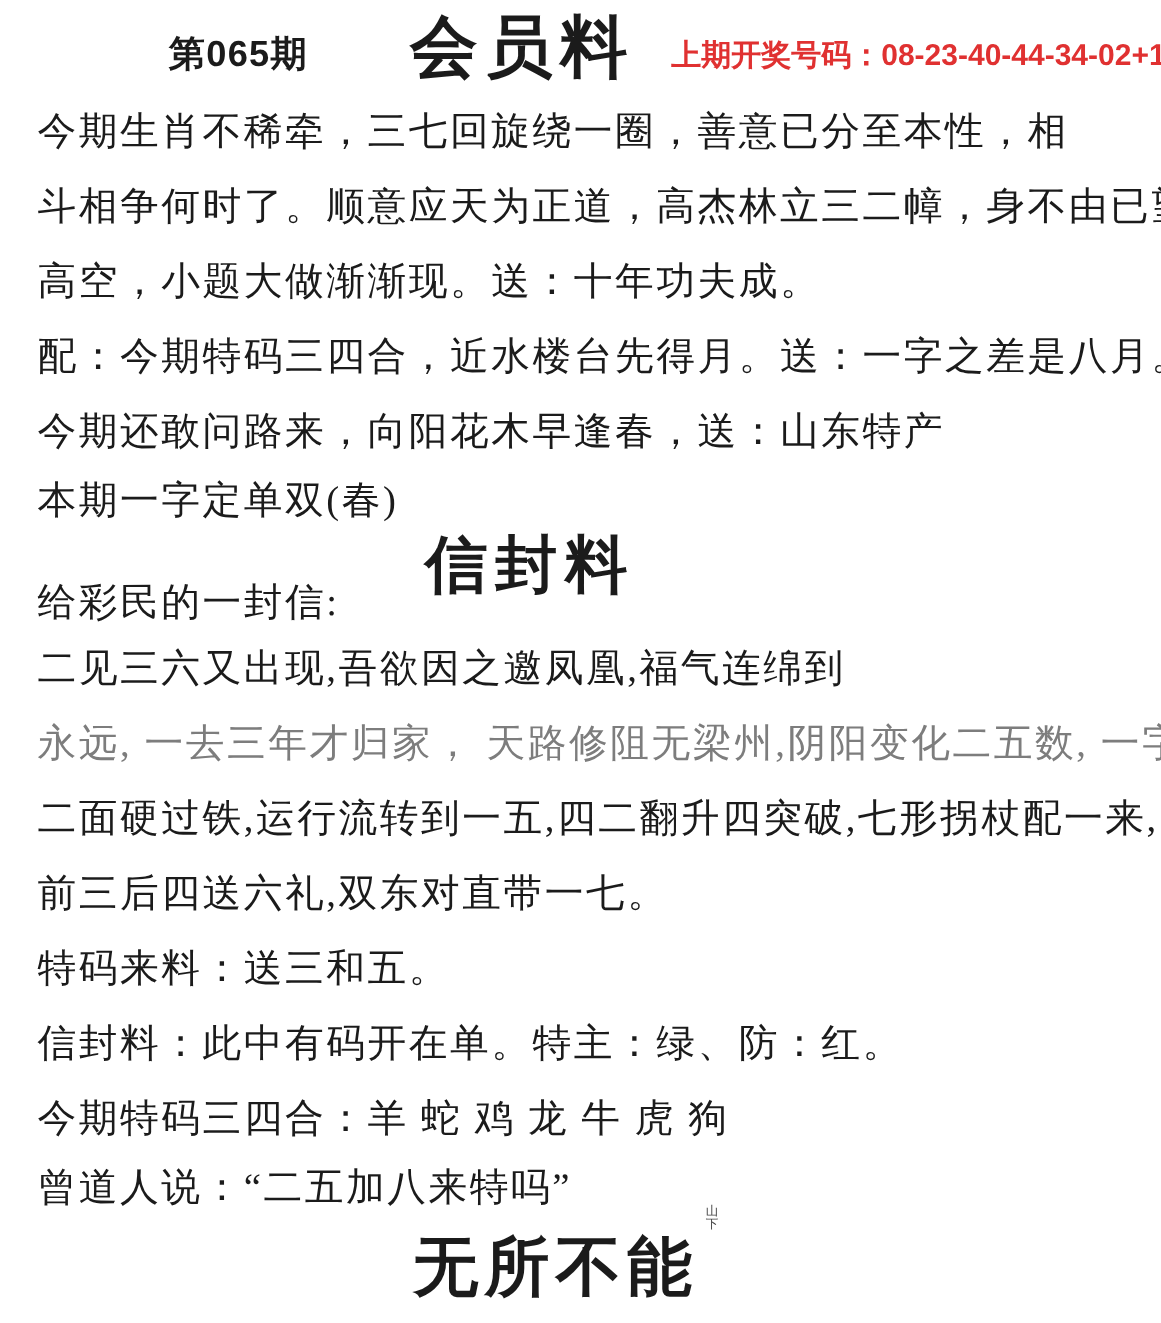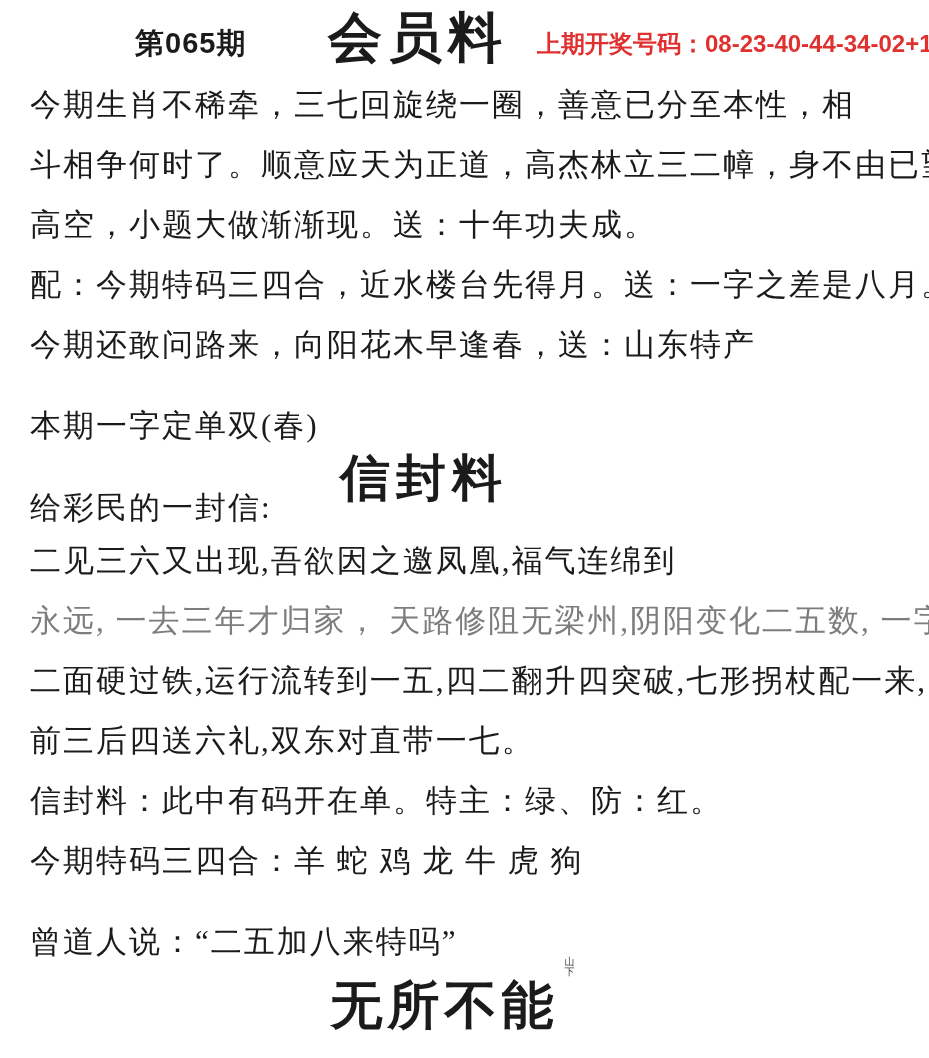--- a/index.html
+++ b/index.html
@@ -30,21 +30,21 @@
   }
   
   .row{
     height:60px;display:flex;align-items:center;
     padding-left:30px;font-size:31px;letter-spacing:2px;
     white-space:pre;
   }
   .row.ind-a{}
   .row.ind-b{}
   .row.ind-c{}
-  .row.short{height:50px;margin-top:26px;}
+  .row.short{height:50px;}
   .row.faded{color:#7d7d7d;}
   
   .env-head{position:relative;height:80px;}
   .env-title{
     position:absolute;left:340px;top:-6px;
     font-size:50px;font-weight:bold;letter-spacing:6px;
   }
   .env-intro{
     position:absolute;left:30px;bottom:2px;
     font-size:31px;letter-spacing:2px;
@@ -82,20 +82,21 @@
 
   <div class="env-head">
     <div class="env-title">信封料</div>
     <div class="env-intro">给彩民的一封信:</div>
   </div>
 
   <div class="row ind-c">二见三六又出现,吾欲因之邀凤凰,福气连绵到</div>
   <div class="row faded">永远, 一去三年才归家， 天路修阻无梁州,阴阳变化二五数, 一字</div>
   <div class="row">二面硬过铁,运行流转到一五,四二翻升四突破,七形拐杖配一来,</div>
   <div class="row">前三后四送六礼,双东对直带一七。</div>
+  <div class="row">特码来料：送三和五。</div>
   <div class="row">信封料：此中有码开在单。特主：绿、防：红。</div>
   <div class="row">今期特码三四合：羊 蛇 鸡 龙 牛 虎 狗</div>
   <div class="row short">曾道人说：“二五加八来特吗”</div>
 
   <div class="footer">
     <div class="slogan-wrap">
       <span class="slogan">无所不能</span>
       <span class="stamp">
           <span>山</span>
           <span>下</span>

